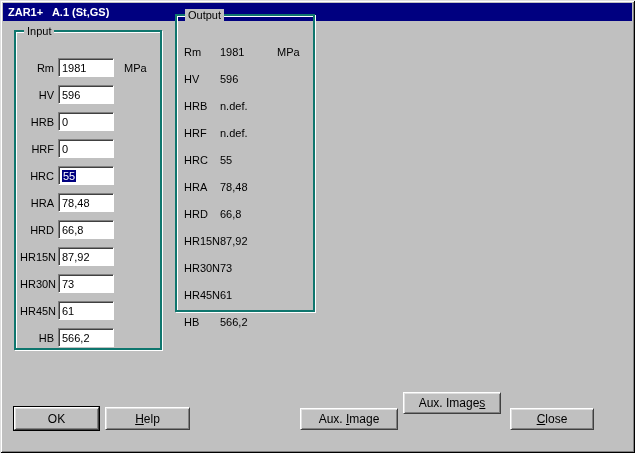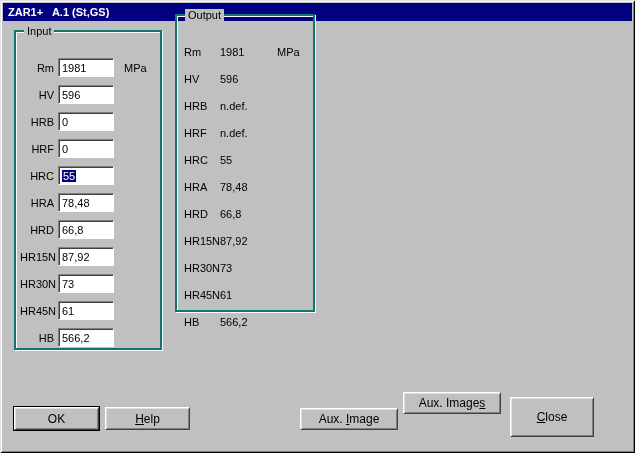--- a/index.html
+++ b/index.html
@@ -110,21 +110,21 @@
     padding: 0;
     cursor: default;
   }
   .btn.default { outline: 1px solid #000000; }
   .key { text-decoration: underline; }
 
   #btn-ok         { left: 14px;  top: 407px; width: 85px; height: 23px; }
   #btn-help       { left: 105px; top: 407px; width: 85px; height: 23px; }
   #btn-aux-image  { left: 300px; top: 408px; width: 98px; height: 22px; }
   #btn-aux-images { left: 403px; top: 392px; width: 98px; height: 22px; }
-  #btn-close      { left: 510px; top: 397px; width: 84px; height: 40px; }
+  #btn-close      { left: 510px; top: 408px; width: 84px; height: 22px; }
 </style>
 </head>
 <body>
 
 <div class="dialog">
 
   <div class="titlebar">
     <span class="title">ZAR1+   A.1 (St,GS)</span>
   </div>
 

